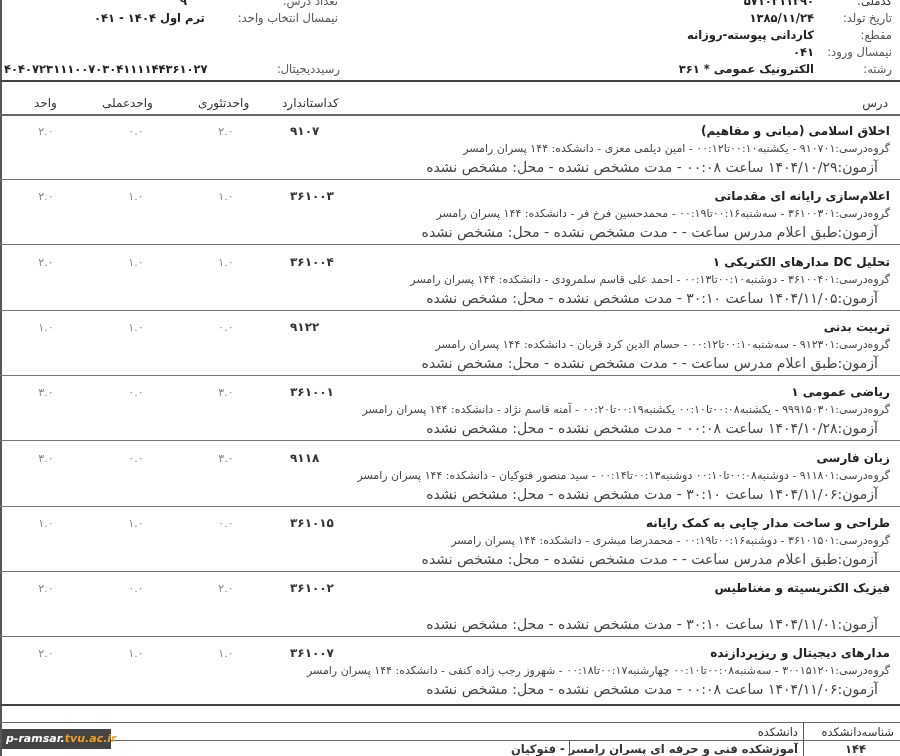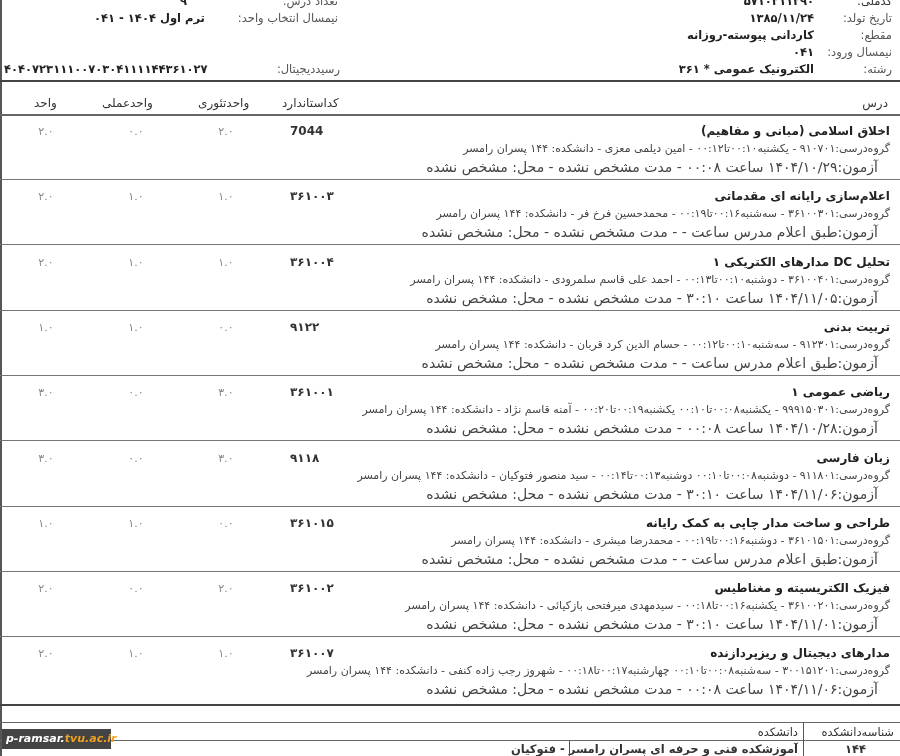--- a/index.html
+++ b/index.html
@@ -80,21 +80,21 @@
   <div class="th" style="left:198px">واحدتئوری</div>
   <div class="th" style="left:102px">واحدعملی</div>
   <div class="th" style="left:34px">واحد</div>
   <div class="hline-thin" style="top:114px; height:2px; background:#666"></div>
 
   <div id="rows">
       <div class="row" style="top: 116px;">
         <div class="title">اخلاق اسلامی (مبانی و مفاهیم)</div>
         <div class="l2">گروه‌درسی:۹۱۰۷۰۱ - یکشنبه۰۰:۱۰تا۰۰:۱۲ - امین دیلمی معزی - دانشکده: ۱۴۴ پسران رامسر</div>
         <div class="l3">آزمون:۱۴۰۴/۱۰/۲۹ ساعت ۰۰:۰۸ - مدت مشخص نشده - محل: مشخص نشده</div>
-        <div class="code">7044</div>
+        <div class="code">۹۱۰۷</div>
         <div class="num n-theory">۲.۰</div>
         <div class="num n-practical">۰.۰</div>
         <div class="num n-unit">۲.۰</div>
         <div class="row-line"></div>
       </div>
       <div class="row" style="top: 181.3px;">
         <div class="title">اعلام‌سازی رایانه ای مقدماتی</div>
         <div class="l2">گروه‌درسی:۳۶۱۰۰۳۰۱ - سه‌شنبه۰۰:۱۶تا۰۰:۱۹ - محمدحسین فرخ فر - دانشکده: ۱۴۴ پسران رامسر</div>
         <div class="l3">آزمون:طبق اعلام مدرس ساعت - - مدت مشخص نشده - محل: مشخص نشده</div>
         <div class="code">۳۶۱۰۰۳</div>
@@ -148,21 +148,20 @@
         <div class="l2">گروه‌درسی:۳۶۱۰۱۵۰۱ - دوشنبه۰۰:۱۶تا۰۰:۱۹ - محمدرضا مبشری - دانشکده: ۱۴۴ پسران رامسر</div>
         <div class="l3">آزمون:طبق اعلام مدرس ساعت - - مدت مشخص نشده - محل: مشخص نشده</div>
         <div class="code">۳۶۱۰۱۵</div>
         <div class="num n-theory">۰.۰</div>
         <div class="num n-practical">۱.۰</div>
         <div class="num n-unit">۱.۰</div>
         <div class="row-line"></div>
       </div>
       <div class="row" style="top: 573.1px;">
         <div class="title">فیزیک الکتریسیته و مغناطیس</div>
-        <div class="l2">گروه‌درسی:۳۶۱۰۰۲۰۱ - یکشنبه۰۰:۱۶تا۰۰:۱۸ - سیدمهدی میرفتحی بازکیائی - دانشکده: ۱۴۴ پسران رامسر</div>
         <div class="l3">آزمون:۱۴۰۴/۱۱/۰۱ ساعت ۳۰:۱۰ - مدت مشخص نشده - محل: مشخص نشده</div>
         <div class="code">۳۶۱۰۰۲</div>
         <div class="num n-theory">۲.۰</div>
         <div class="num n-practical">۰.۰</div>
         <div class="num n-unit">۲.۰</div>
         <div class="row-line"></div>
       </div>
       <div class="row" style="top: 638.4px;">
         <div class="title">مدارهای دیجیتال و ریزپردازنده</div>
         <div class="l2">گروه‌درسی:۳۰۰۱۵۱۲۰۱ - سه‌شنبه۰۰:۰۸تا۰۰:۱۰ چهارشنبه۰۰:۱۷تا۰۰:۱۸ - شهروز رجب زاده کنفی - دانشکده: ۱۴۴ پسران رامسر</div>

